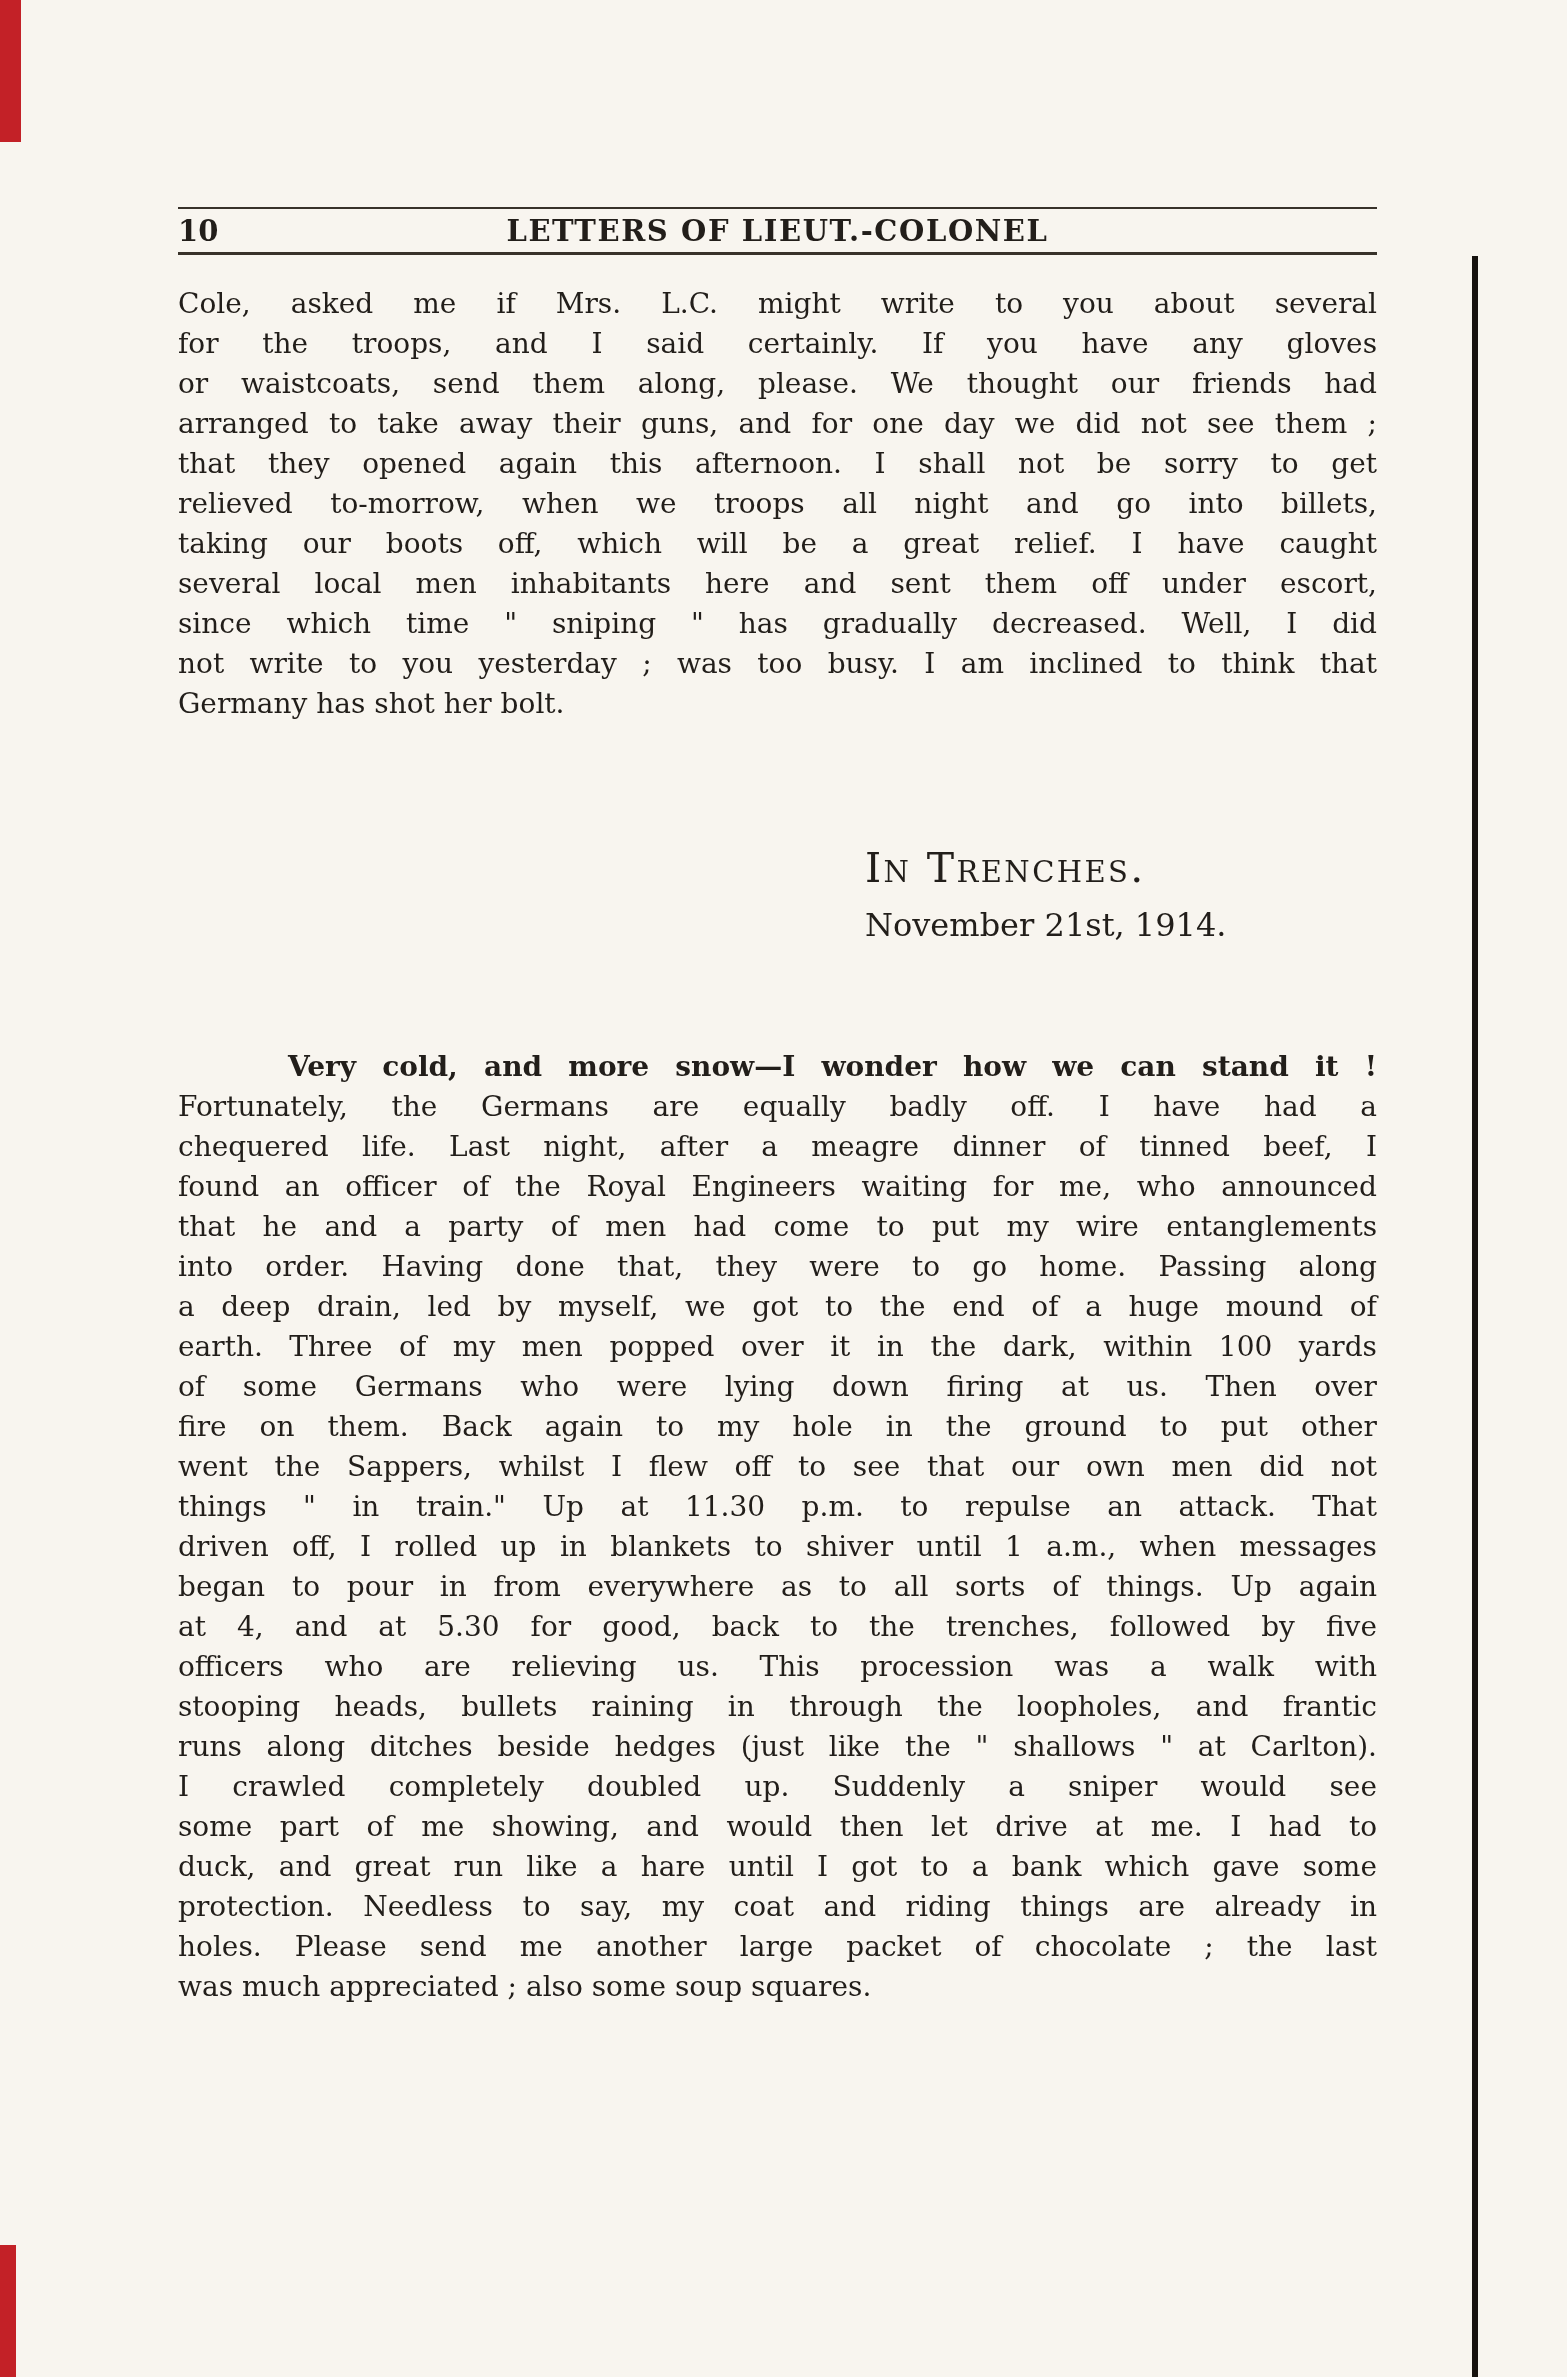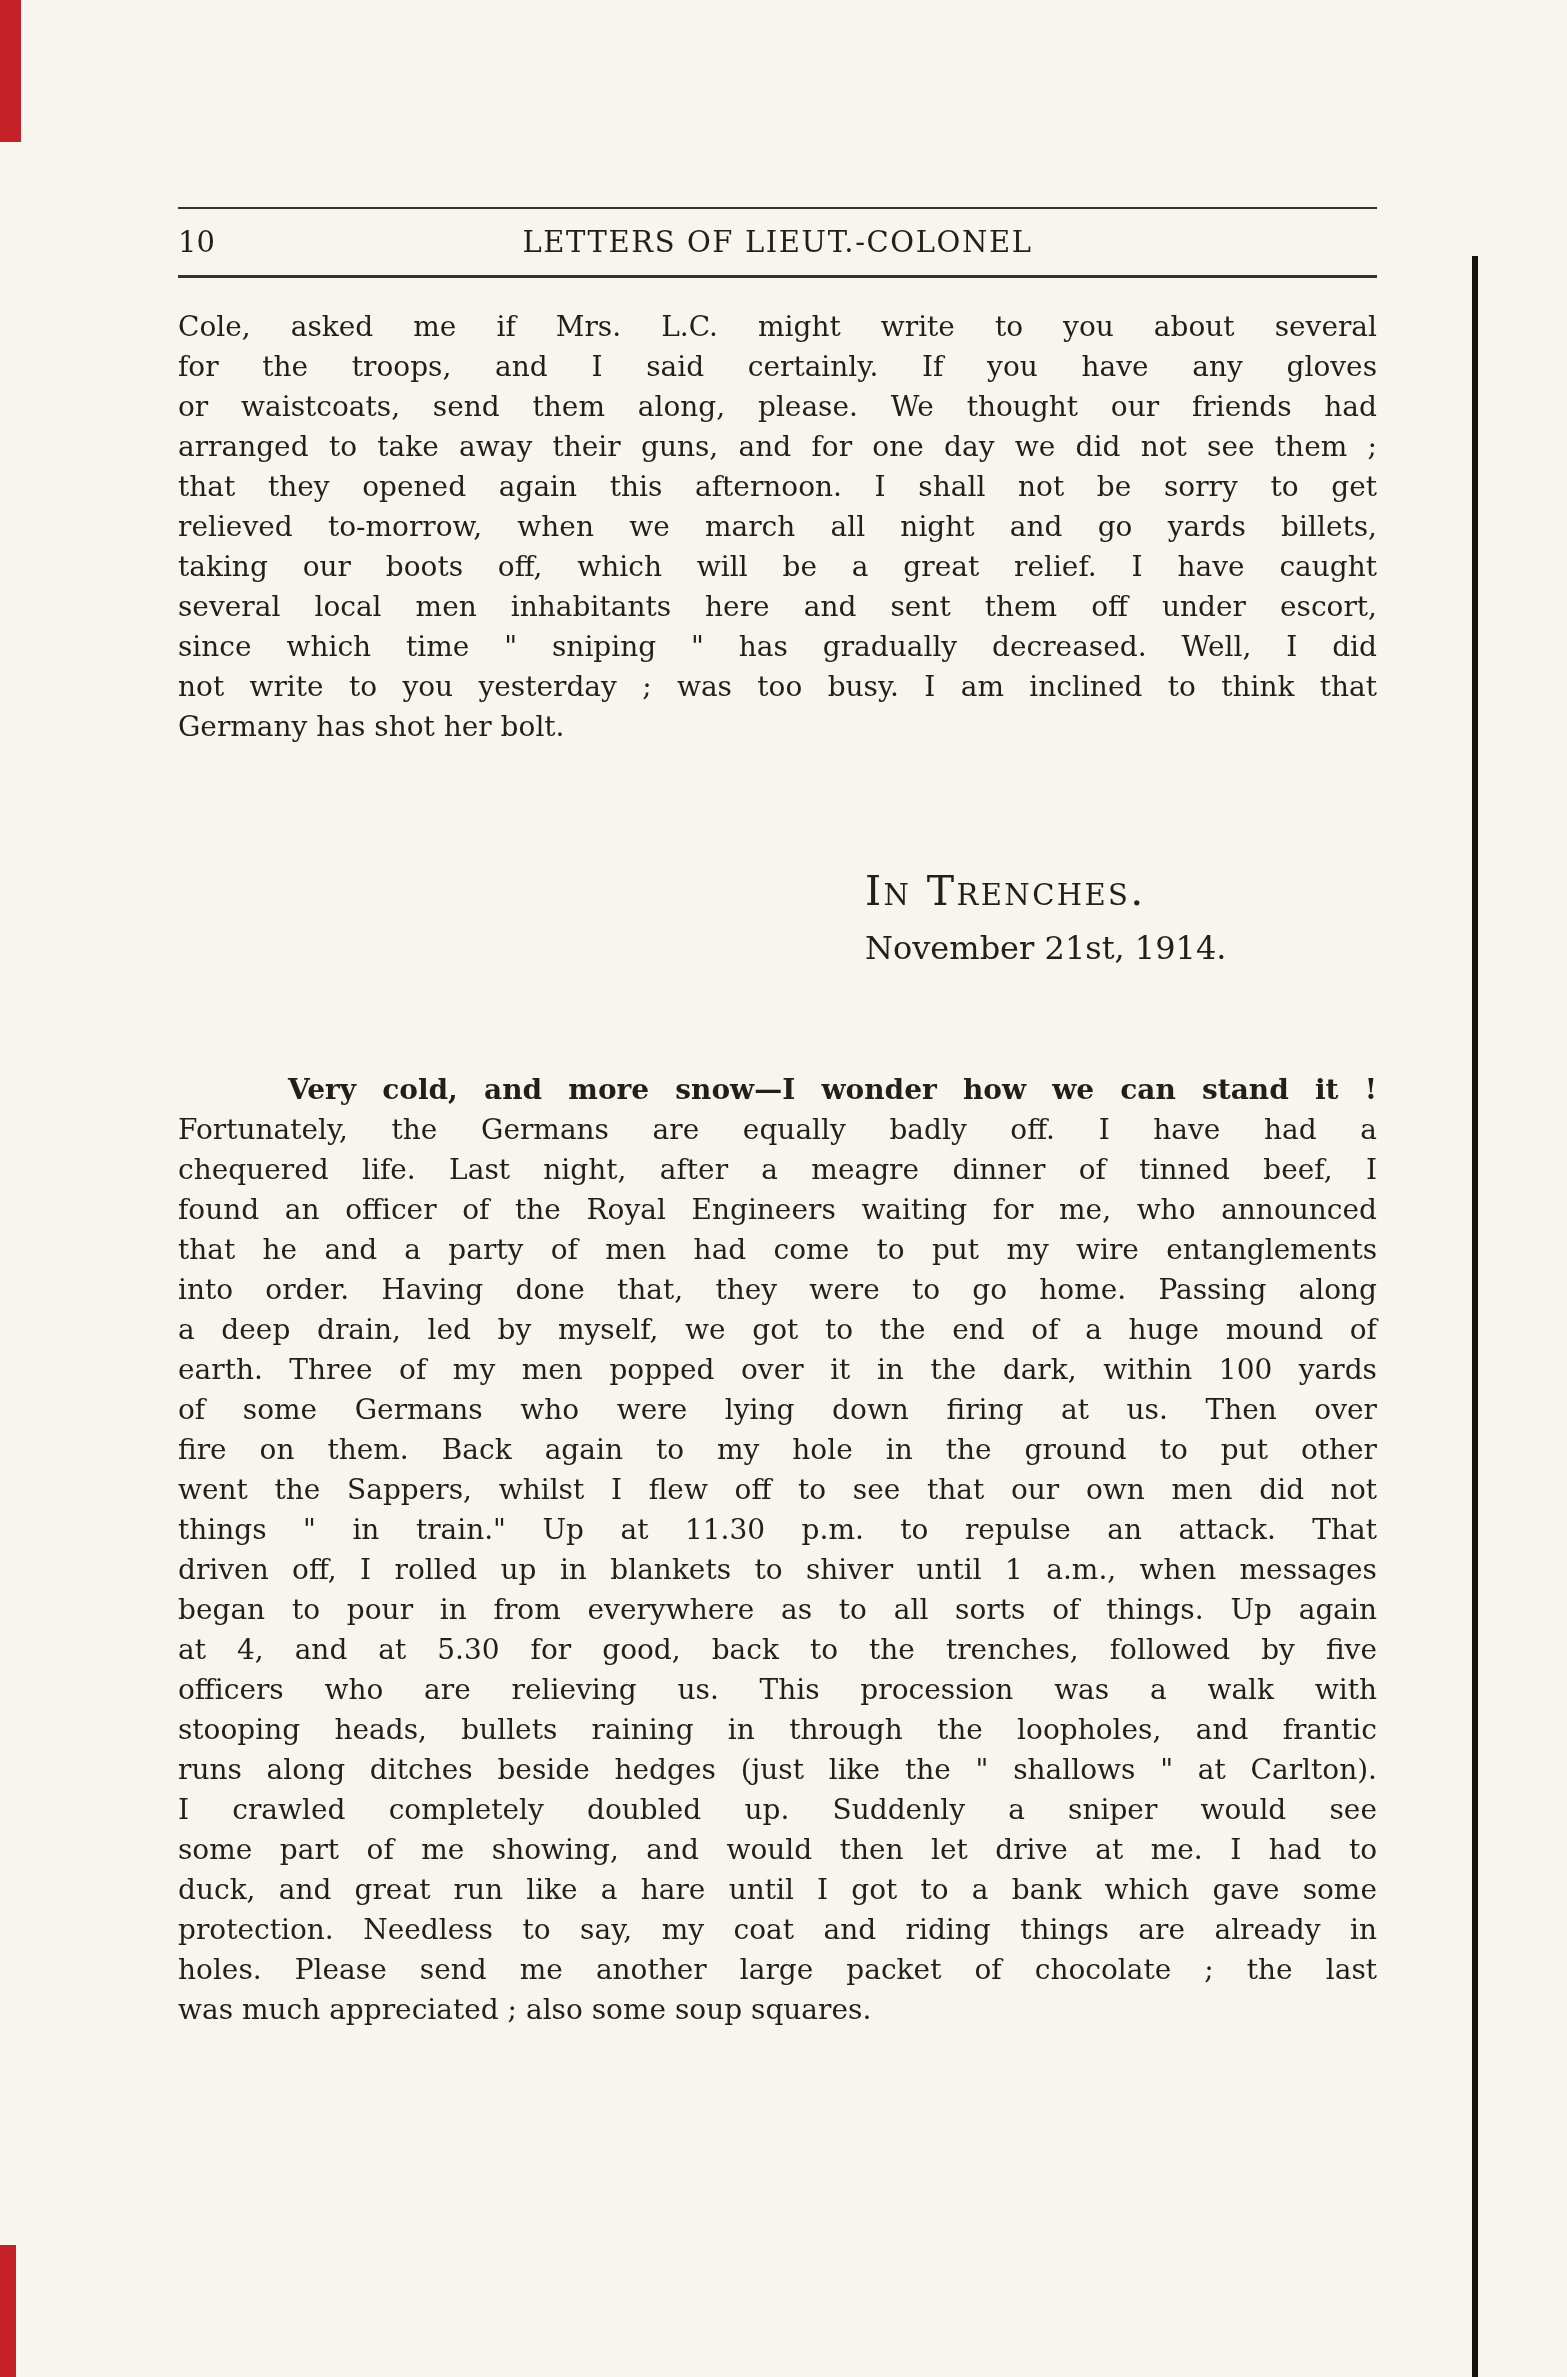--- a/index.html
+++ b/index.html
@@ -27,22 +27,23 @@
   
   .edge-line{position:absolute;left:1472px;top:256px;bottom:0;width:5.6px;background:var(--edge-line);}
 
   .content{position:absolute;left:178px;top:0;width:1199px;}
   .rule{height:2.4px;background:var(--rule);}
   .rule.top{margin-top:207px;}
   .running-head{
     display:grid;
     grid-template-columns:1fr auto 1fr;
     align-items:center;
-    height:66px;
+    height:43px;
     font-size:29px;
+    font-weight:bold;
   }
   .pagenum{justify-self:start;}
   .running-title{letter-spacing:1.6px;justify-self:center;}
   .head-spacer{justify-self:end;}
 
   .para{font-size:28px;line-height:40px;}
   .para .line{
     text-align:justify;
     text-align-last:justify;
     text-justify:inter-word;
@@ -85,21 +86,21 @@
     </header>
 
     <div class="rule bottom"></div>
 
     <div class="para continuation" id="para-continuation">
         <div class="line">Cole, asked me if Mrs. L.C. might write to you about several</div>
         <div class="line">for the troops, and I said certainly. If you have any gloves</div>
         <div class="line">or waistcoats, send them along, please. We thought our friends had</div>
         <div class="line">arranged to take away their guns, and for one day we did not see them ;</div>
         <div class="line">that they opened again this afternoon. I shall not be sorry to get</div>
-        <div class="line">relieved to-morrow, when we march all night and go yards billets,</div>
+        <div class="line">relieved to-morrow, when we troops all night and go into billets,</div>
         <div class="line">taking our boots off, which will be a great relief. I have caught</div>
         <div class="line">several local men inhabitants here and sent them off under escort,</div>
         <div class="line">since which time " sniping " has gradually decreased. Well, I did</div>
         <div class="line">not write to you yesterday ; was too busy. I am inclined to think that</div>
         <div class="line last">Germany has shot her bolt.</div>
       </div>
 
     <div class="heading-block">
       <div class="letter-heading">In Trenches.</div>
       <div class="letter-dateline">November 21st, 1914.</div>

